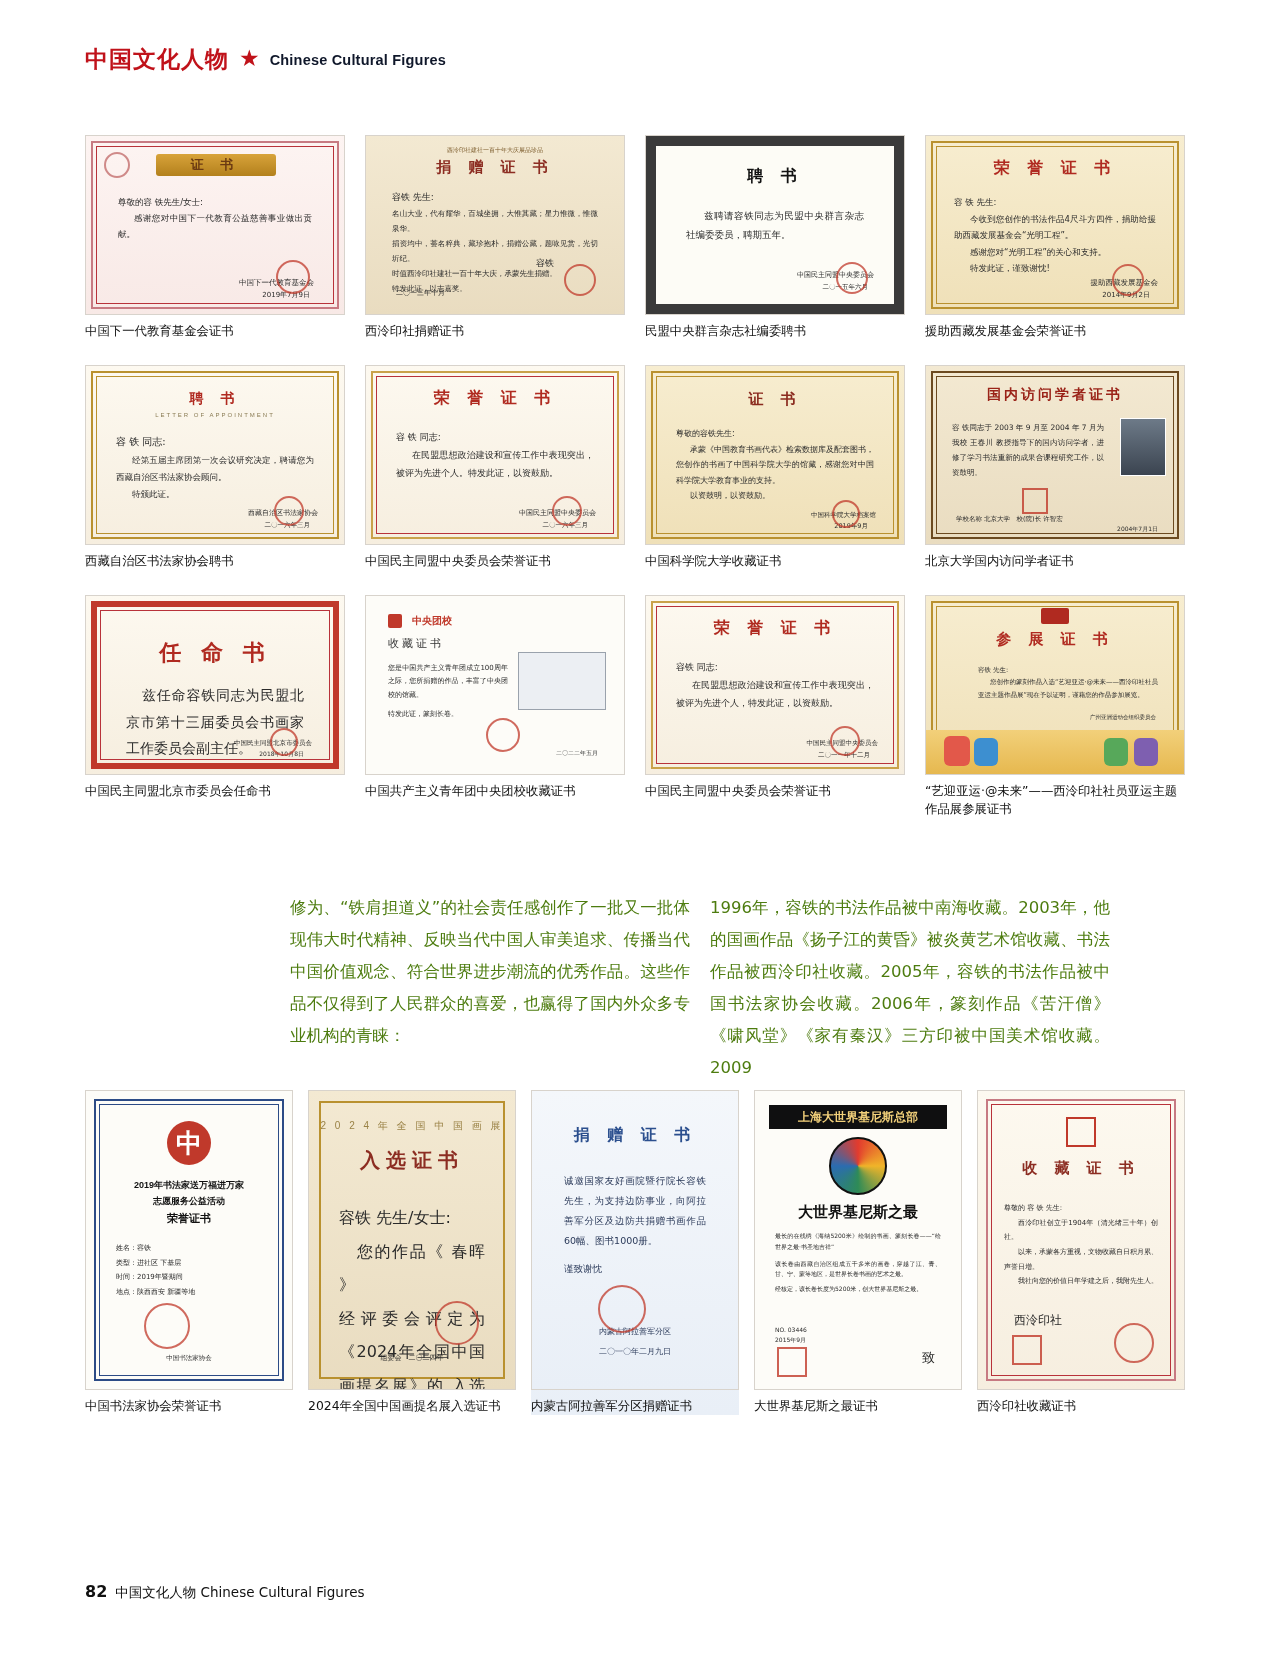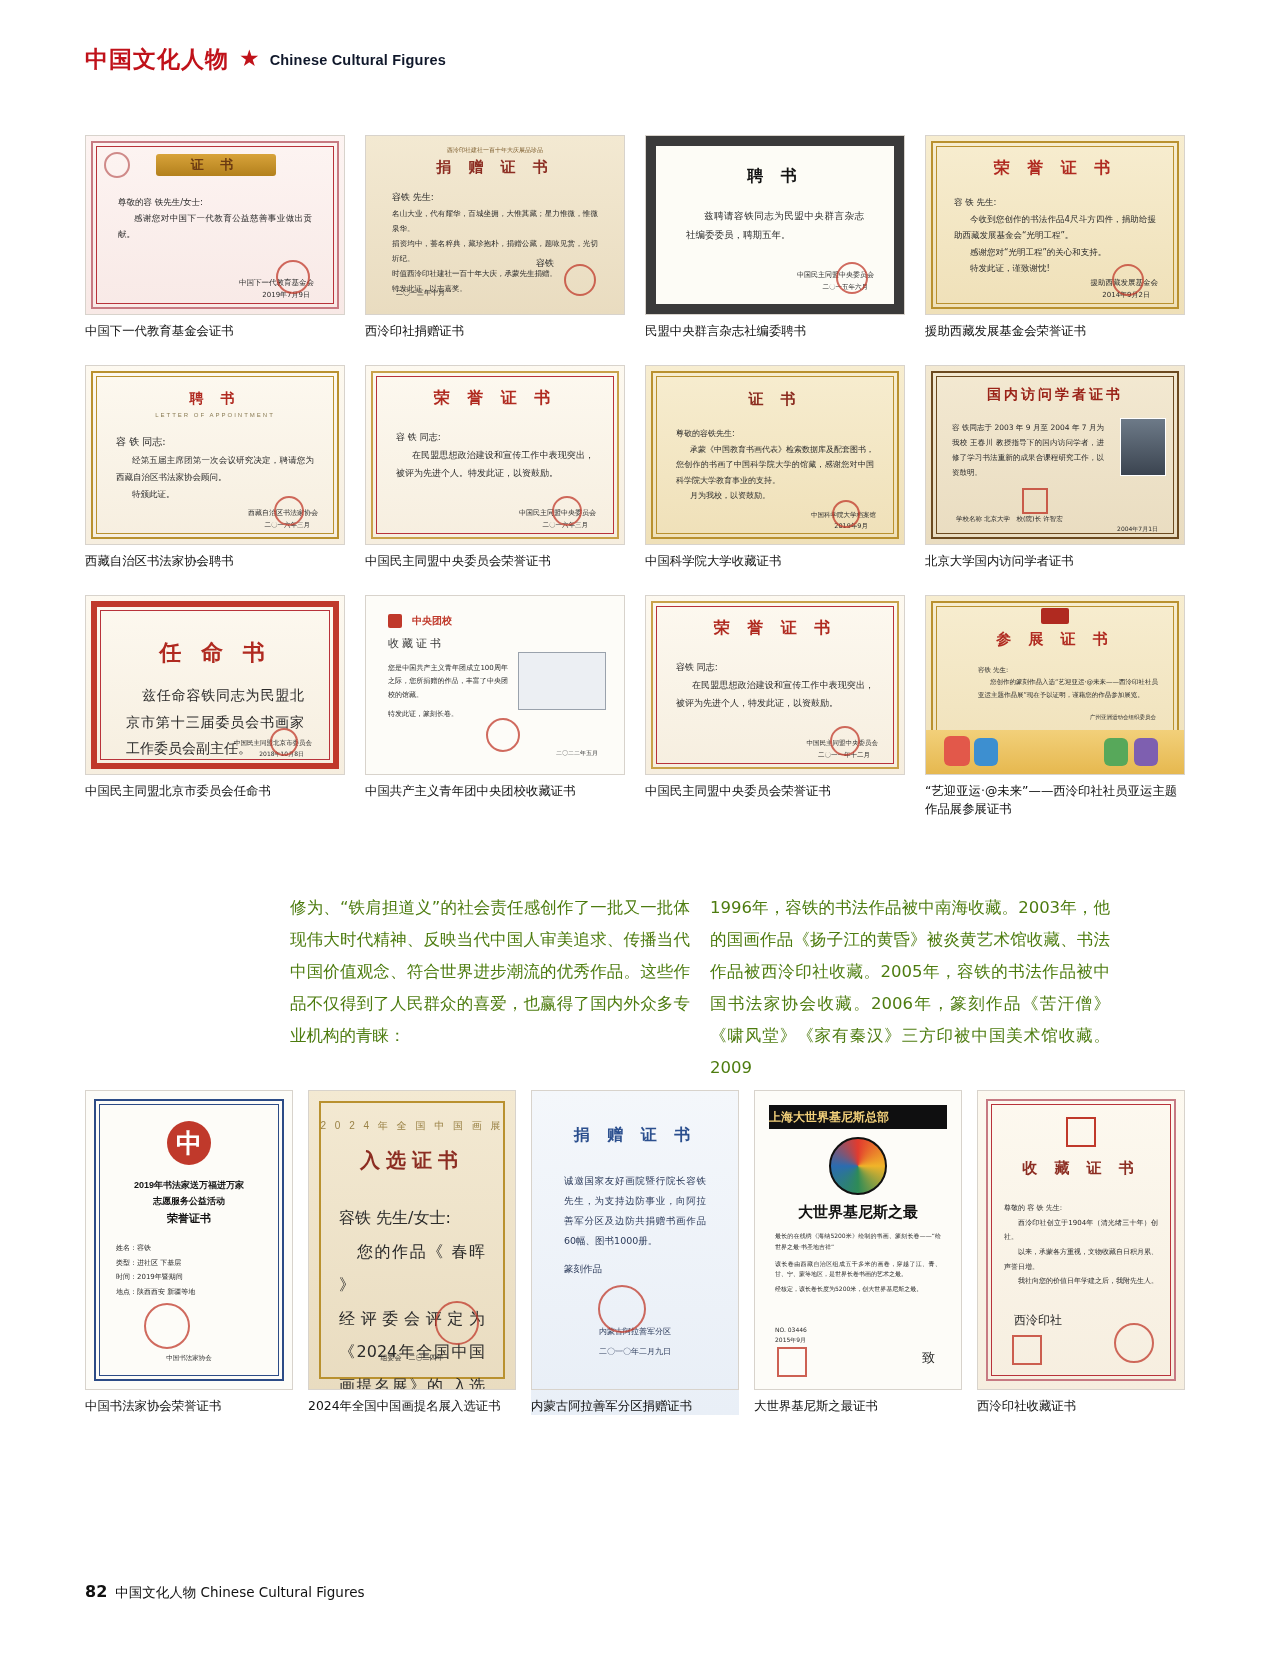--- a/index.html
+++ b/index.html
@@ -276,21 +276,21 @@
     <div class="cert-cap">中国民主同盟中央委员会荣誉证书</div>
   </div>
 
   <div class="cert-cell">
     <div class="cert-img bg-gold">
       <div class="frame gold double"></div>
       <div class="ctitle" style="top:24px;font-size:15px;color:#8a2a1e;">证 书</div>
       <div class="cbody" style="left:30px;top:60px;right:30px;font-size:8px;line-height:1.95;">
         <div>尊敬的容铁先生:</div>
         <div style="text-indent:14px;">承蒙《中国教育书画代表》检索数据库及配套图书，您创作的书画了中国科学院大学的馆藏，感谢您对中国科学院大学教育事业的支持。</div>
-        <div style="text-indent:14px;">月为我校，以资鼓励。</div>
+        <div style="text-indent:14px;">以资鼓明，以资鼓励。</div>
       </div>
       <div class="cbody" style="right:28px;bottom:24px;font-size:6.5px;">中国科学院大学档案馆</div>
       <div class="cbody" style="right:36px;bottom:13px;font-size:6.5px;">2019年9月</div>
       <div class="seal" style="right:44px;bottom:16px;width:28px;height:28px;"></div>
     </div>
     <div class="cert-cap">中国科学院大学收藏证书</div>
   </div>
 
   <div class="cert-cell">
     <div class="cert-img bg-beige">
@@ -416,32 +416,32 @@
       <div class="cbody" style="left:0;right:0;bottom:26px;text-align:center;font-size:7px;">组委会　二〇二四年</div>
     </div>
     <div class="cert-cap">2024年全国中国画提名展入选证书</div>
   </div>
 
   <div class="cert-cell-p bg-bluish">
     <div class="cert-img-p bg-bluish">
       <div class="ctitle" style="top:34px;font-size:16px;color:#2b4f8e;">捐 赠 证 书</div>
       <div class="cbody" style="left:32px;top:80px;right:32px;font-size:9.5px;line-height:2.1;color:#2b3a5a;">
         <div>诚邀国家友好画院暨行院长容铁先生，为支持边防事业，向阿拉善军分区及边防共捐赠书画作品60幅、图书1000册。</div>
-        <div style="margin-top:8px;">篆刻作品</div>
+        <div style="margin-top:8px;">谨致谢忱</div>
       </div>
       <div class="cbody" style="left:0;right:0;bottom:52px;text-align:center;font-size:8px;color:#2b3a5a;">内蒙古阿拉善军分区</div>
       <div class="cbody" style="left:0;right:0;bottom:32px;text-align:center;font-size:8px;color:#2b3a5a;">二〇一〇年二月九日</div>
       <div class="seal" style="left:66px;bottom:56px;width:48px;height:48px;"></div>
     </div>
     <div class="cert-cap">内蒙古阿拉善军分区捐赠证书</div>
   </div>
 
   <div class="cert-cell-p">
     <div class="cert-img-p bg-white">
-      <div style="position:absolute;left:14px;right:14px;top:14px;height:24px;background:#0f0f10;color:#f2d07a;font-size:12px;font-weight:bold;text-align:left;line-height:24px;">上海大世界基尼斯总部</div>
+      <div style="position:absolute;left:14px;right:14px;top:14px;height:24px;background:#0f0f10;color:#f2d07a;font-size:12px;font-weight:bold;text-align:center;line-height:24px;">上海大世界基尼斯总部</div>
       <div style="position:absolute;left:0;right:0;top:46px;text-align:center;">
         <span style="display:inline-block;width:58px;height:58px;border-radius:50%;background:conic-gradient(#e23b2e,#f0b429,#2e8b57,#2b6cb0,#e23b2e);border:2px solid #111;"></span>
       </div>
       <div style="position:absolute;left:0;right:0;top:112px;text-align:center;font-size:15px;font-weight:bold;color:#111;">大世界基尼斯之最</div>
       <div class="cbody" style="left:20px;top:140px;right:20px;font-size:6px;line-height:1.8;">
         <div>最长的在线绣《海纳5200米》绘制的书画、篆刻长卷——“绘世界之最·书圣地吉祥”</div>
         <div style="margin-top:6px;">该长卷由西藏自治区组成五千多米的画卷，穿越了江、青、甘、宁、蒙等地区，是世界长卷书画的艺术之最。</div>
         <div style="margin-top:4px;">经核定，该长卷长度为5200米，创大世界基尼斯之最。</div>
       </div>
       <div class="cbody" style="left:20px;bottom:56px;font-size:6px;">NO. 03446</div>

